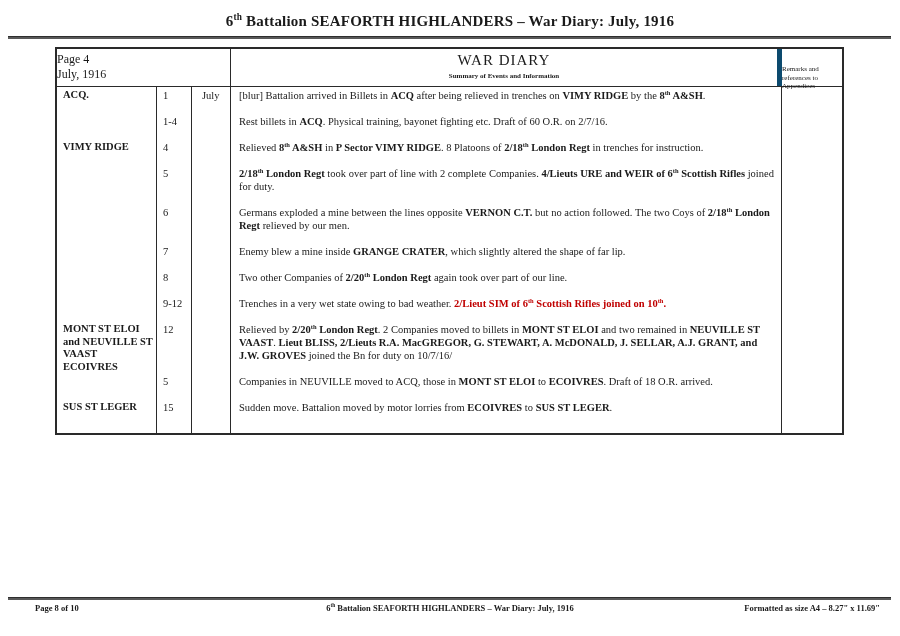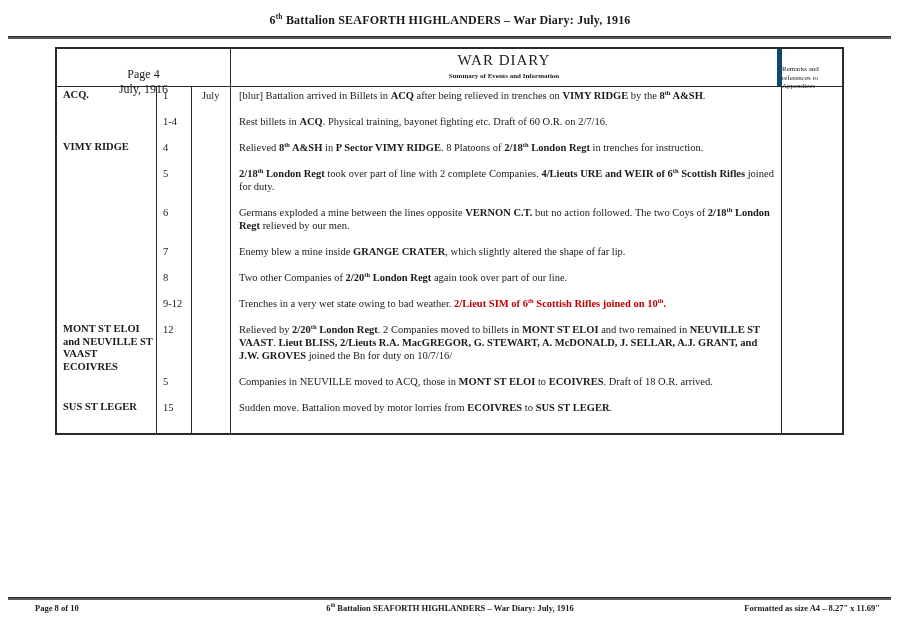--- a/index.html
+++ b/index.html
@@ -9,35 +9,35 @@
     font-family:"Liberation Serif","DejaVu Serif",serif; color:#1a1a1a;
     overflow:hidden;
   }
   .bold { font-weight:bold; }
   .red  { color:var(--red,#c00000); }
   .ul   { }
   sup   { font-size:0.62em; vertical-align:super; line-height:0; }
 
   .doc-title {
     position:absolute; top:13px; left:0; width:100%;
-    text-align:center; font-size:12px; font-weight:bold; letter-spacing:0.2px;
+    text-align:center; font-size:15px; font-weight:bold; letter-spacing:0.2px;
   }
   .title-rule {
     position:absolute; top:36px; left:8px; width:883px; height:3px;
     background:#585858; border-top:1px solid #2e2e2e;
   }
 
   .diary-table {
     position:absolute; top:47px; left:55px; width:789px; height:388px;
     border:2px solid #2a2a2a; display:flex; flex-direction:column; background:#fff;
   }
   .t-header { display:flex; height:38px; border-bottom:1px solid #2a2a2a; flex:none; }
   .hd-left {
-    width:174px; border-right:1px solid #2a2a2a; text-align:center;
-    font-size:12px; line-height:15px; padding-top:18px;
+    width:174px; border-right:1px solid #2a2a2a; text-align:left;
+    font-size:12px; line-height:15px; padding-top:3px;
   }
   .hd-mid { flex:1; border-right:5px solid #0c4a6e; text-align:center; }
   .war-diary { font-size:15px; letter-spacing:1px; margin-top:3px; }
   .war-sub   { font-size:7px; font-weight:bold; margin-top:3px; }
   .hd-right {
     width:60px; text-align:left; font-size:7px; line-height:8.5px; padding-top:16px;
   }
 
   .t-body {
     flex:1; display:grid;

